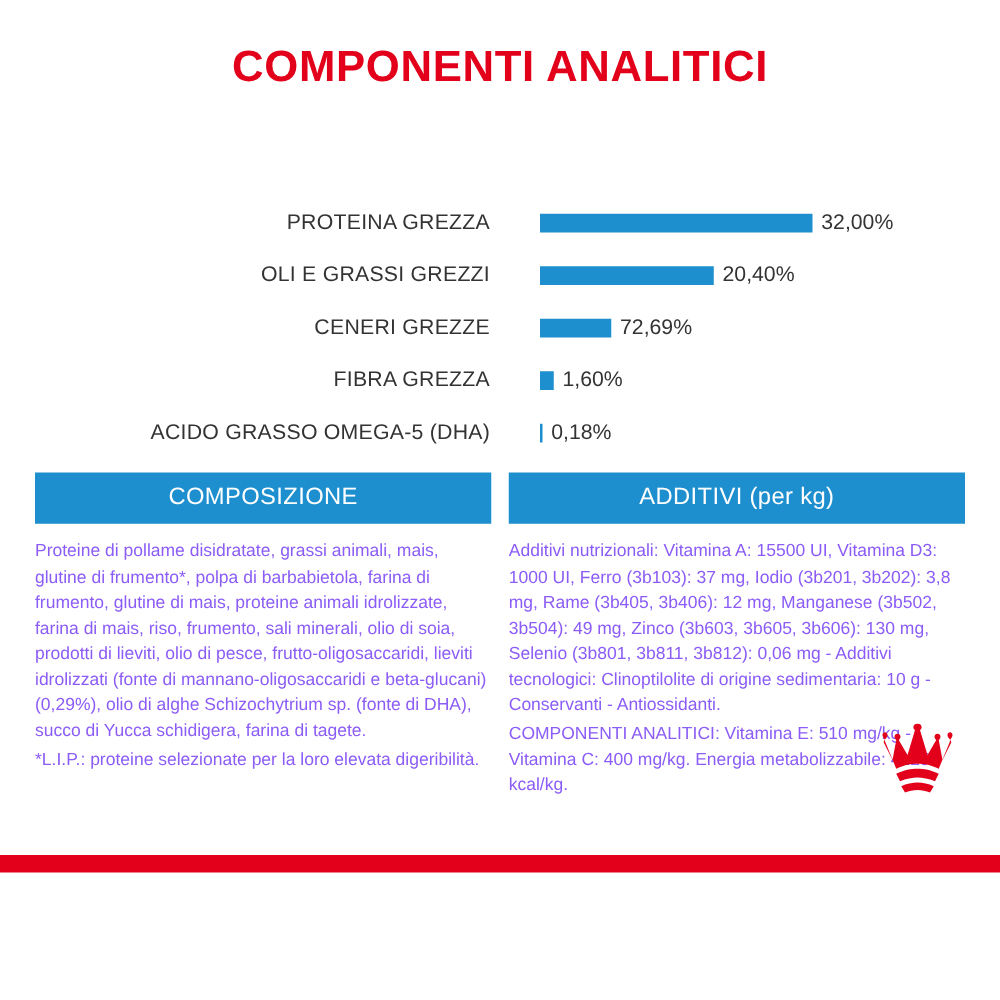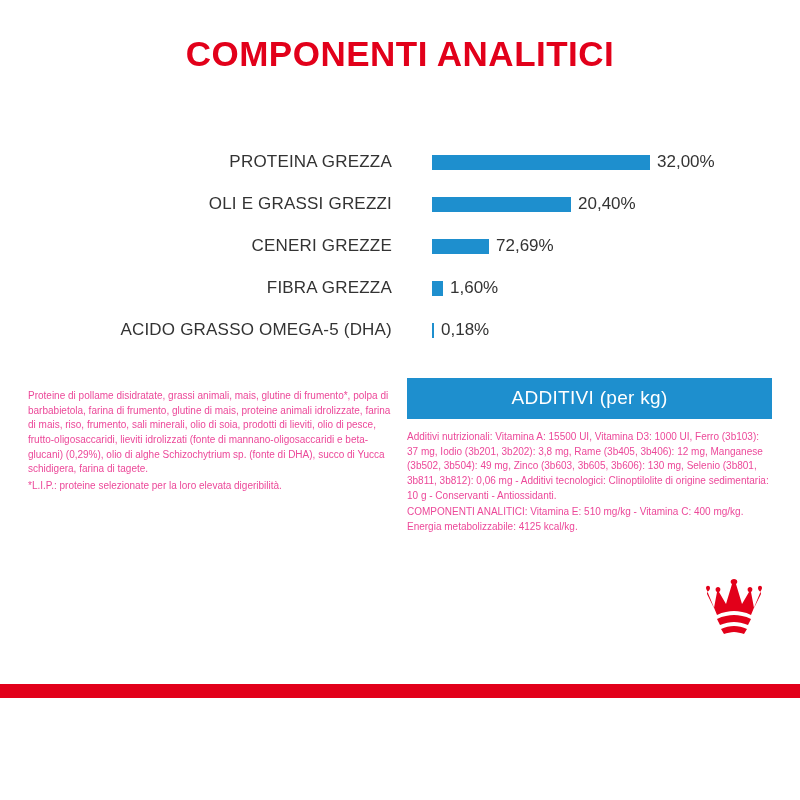--- a/index.html
+++ b/index.html
@@ -29,21 +29,21 @@
     padding-top: 34px;
   }
 
   
   .chart {
     margin-top: 78px;
     padding: 0 20px 0 0;
   }
   .chart-row {
     display: flex;
-    align-items: flex-start;
+    align-items: flex-end;
     height: 36px;
     margin-bottom: 6px;
   }
   .chart-label {
     width: 400px;
     text-align: right;
     padding-right: 8px;
     font-size: 17px;
     color: #333333;
     letter-spacing: 0.2px;
@@ -82,23 +82,23 @@
   }
   .panel-header {
     background: #1e8fce;
     color: #ffffff;
     text-align: center;
     font-size: 19px;
     padding: 9px 4px 10px 4px;
     letter-spacing: 0.3px;
   }
   .panel-body {
-    font-size: 10px;
+    font-size: 14px;
     line-height: 1.47;
-    color: #ec4899;
+    color: #8b5cf6;
     padding-top: 11px;
     text-align: left;
   }
   .panel-body p {
     margin: 0 0 0 0;
   }
   .panel-body p + p {
     margin-top: 2px;
   }
 
@@ -168,20 +168,21 @@
         <div class="chart-bar" style="width:2px"></div>
         <div class="chart-value">0,18%</div>
       </div>
     </div>
 
   </div>
 
   <div class="panels">
 
     <div class="panel">
+      <div class="panel-header">COMPOSIZIONE</div>
       <div class="panel-body">
         <p>Proteine di pollame disidratate, grassi animali, mais, glutine di frumento*, polpa di barbabietola, farina di frumento, glutine di mais, proteine animali idrolizzate, farina di mais, riso, frumento, sali minerali, olio di soia, prodotti di lieviti, olio di pesce, frutto-oligosaccaridi, lieviti idrolizzati (fonte di mannano-oligosaccaridi e beta-glucani) (0,29%), olio di alghe Schizochytrium sp. (fonte di DHA), succo di Yucca schidigera, farina di tagete.</p>
         <p>*L.I.P.: proteine selezionate per la loro elevata digeribilità.</p>
       </div>
     </div>
 
     <div class="panel">
       <div class="panel-header">ADDITIVI (per kg)</div>
       <div class="panel-body">
         <p>Additivi nutrizionali: Vitamina A: 15500 UI, Vitamina D3: 1000 UI, Ferro (3b103): 37 mg, Iodio (3b201, 3b202): 3,8 mg, Rame (3b405, 3b406): 12 mg, Manganese (3b502, 3b504): 49 mg, Zinco (3b603, 3b605, 3b606): 130 mg, Selenio (3b801, 3b811, 3b812): 0,06 mg - Additivi tecnologici: Clinoptilolite di origine sedimentaria: 10 g - Conservanti - Antiossidanti.</p>

